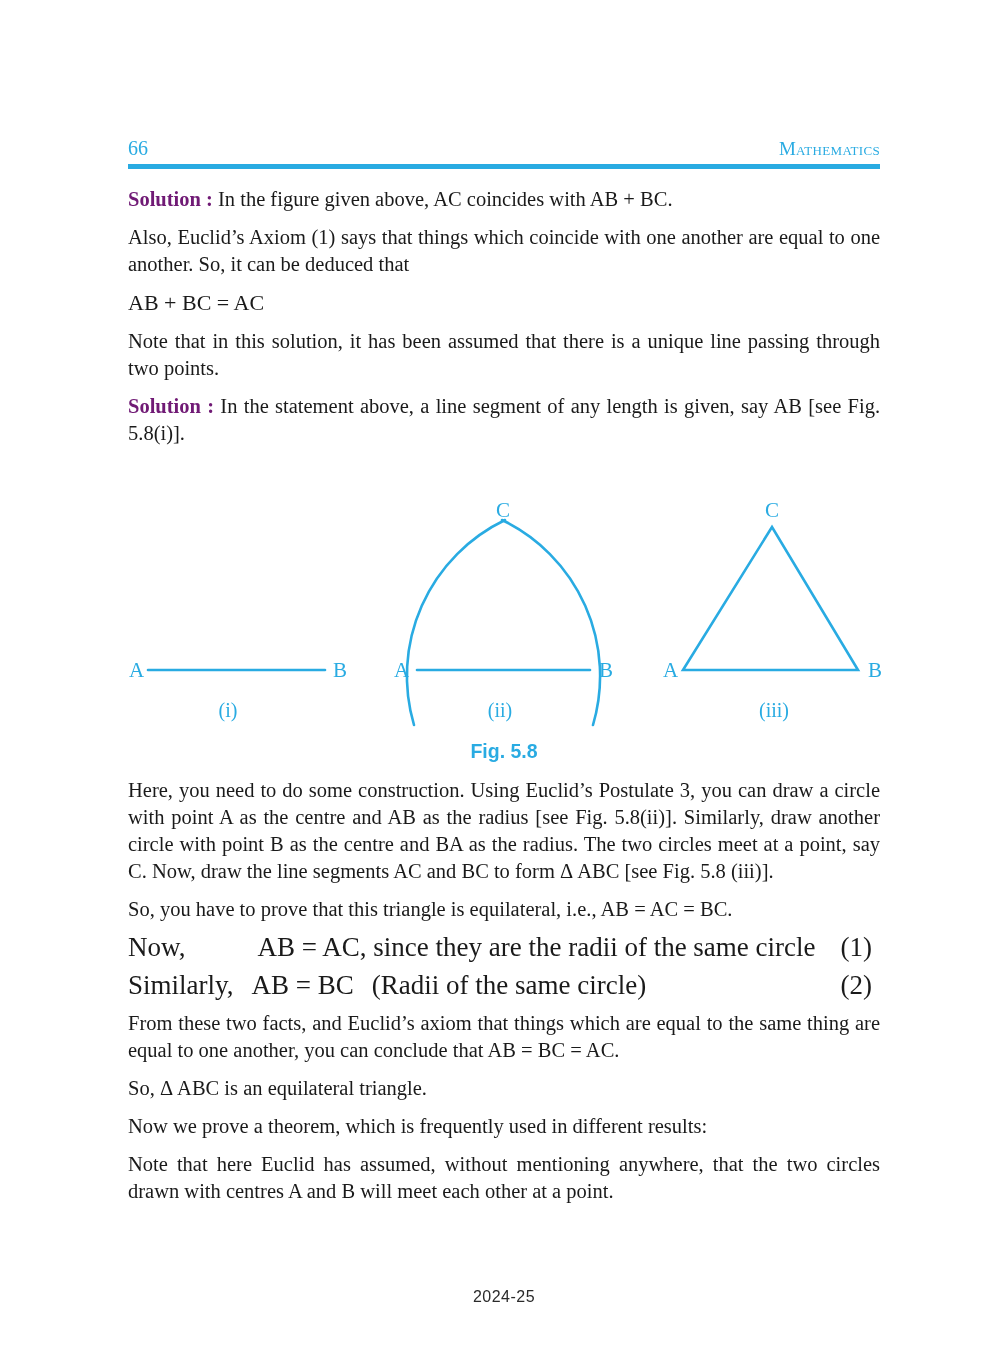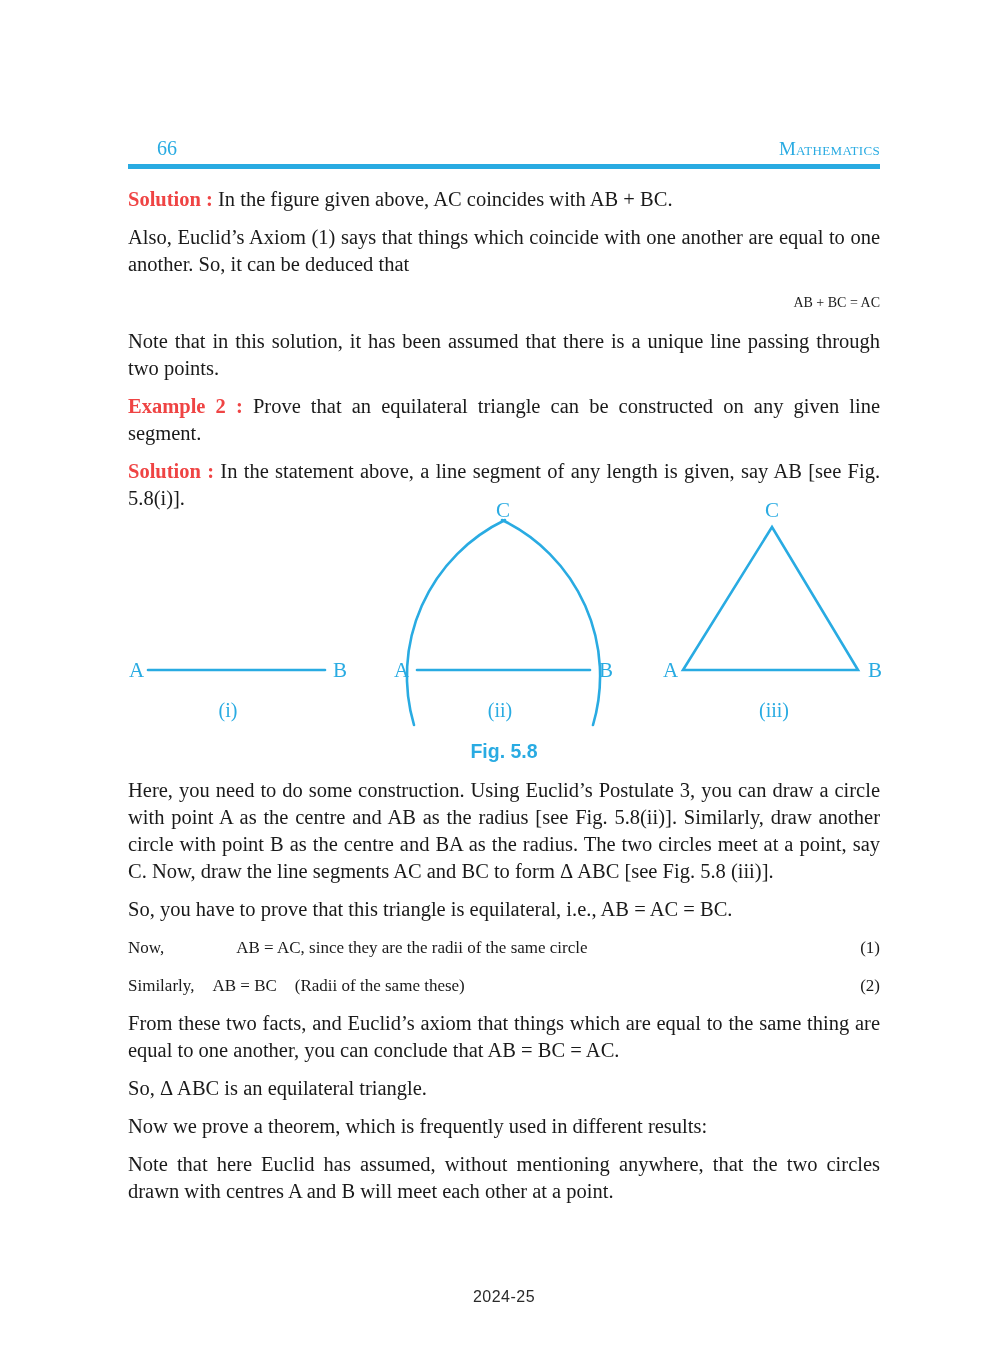--- a/index.html
+++ b/index.html
@@ -35,21 +35,20 @@
     display: flex;
     align-items: baseline;
     justify-content: space-between;
     height: 22px;
   }
   .page-number {
     color: #29abe2;
     font-size: 20px;
     font-family: "Liberation Serif", "DejaVu Serif", serif;
     line-height: 1;
-    margin-left: 29px;
   }
   .header-subject {
     color: #29abe2;
     font-size: 19px;
     font-variant: small-caps;
     letter-spacing: 0.3px;
     font-family: "Liberation Serif", "DejaVu Serif", serif;
     line-height: 1;
   }
   .header-rule {
@@ -69,32 +68,32 @@
     width: 752px;
   }
   p.para {
     margin: 0 0 11px 0;
     font-size: 20.5px;
     line-height: 27px;
     text-align: justify;
     text-justify: inter-word;
   }
   .label-cyan {
-    color: #ef4444;
+    color: #701a75;
     font-weight: bold;
   }
   .eq-center {
     margin: 4px 0 12px 0;
-    font-size: 14px;
+    font-size: 22px;
     line-height: 27px;
-    text-align: right;
+    text-align: left;
   }
   .eq-row {
-    margin: 0 0 11px 0;
-    font-size: 17px;
+    margin: 0 8px 11px 0;
+    font-size: 27px;
     line-height: 27px;
     position: relative;
     display: block;
   }
   .eq-row .eq-num {
     position: absolute;
     right: 0;
     top: 0;
   }
   .tab-1 { display: inline-block; width: 72px; }
@@ -160,21 +159,20 @@
   <div class="content">
 
     <p class="para"><span class="label-cyan">Solution :</span><span> In the figure given above, AC coincides with AB + BC.</span></p>
 
     <p class="para">Also, Euclid’s Axiom (1) says that things which coincide with one another are equal to one another. So, it can be deduced that</p>
 
     <div class="eq-center">AB + BC = AC</div>
 
     <p class="para">Note that in this solution, it has been assumed that there is a unique line passing through two points.</p>
 
-    <p class="para"><span class="label-cyan">Example 2 :</span><span> Prove that an equilateral triangle can be constructed on any given line segment.</span></p>
 
     <p class="para"><span class="label-cyan">Solution :</span><span> In the statement above, a line segment of any length is given, say AB [see Fig. 5.8(i)].</span></p>
 
   </div>
 
   <div class="figure-block">
     <svg class="fig-svg" width="1008" height="280" viewBox="0 0 1008 280">
       <g fill="none" stroke="#29abe2" stroke-width="2.6" stroke-linecap="round">
 
         <line x1="148" y1="175" x2="325" y2="175"></line>
@@ -214,21 +212,21 @@
 
     <p class="para">Here, you need to do some construction. Using Euclid’s Postulate 3, you can draw a circle with point A as the centre and AB as the radius [see Fig. 5.8(ii)]. Similarly, draw another circle with point B as the centre and BA as the radius. The two circles meet at a point, say C. Now, draw the line segments AC and BC to form Δ ABC [see Fig. 5.8 (iii)].</p>
 
     <p class="para">So, you have to prove that this triangle is equilateral, i.e., AB = AC = BC.</p>
 
     <div class="eq-row">
       <span>Now,</span><span class="tab-1"></span><span>AB = AC, since they are the radii of the same circle</span><span class="eq-num">(1)</span>
     </div>
 
     <div class="eq-row">
-      <span>Similarly,</span><span class="tab-2"></span><span>AB = BC</span><span class="tab-2"></span><span>(Radii of the same these)</span><span class="eq-num">(2)</span>
+      <span>Similarly,</span><span class="tab-2"></span><span>AB = BC</span><span class="tab-2"></span><span>(Radii of the same circle)</span><span class="eq-num">(2)</span>
     </div>
 
     <p class="para">From these two facts, and Euclid’s axiom that things which are equal to the same thing are equal to one another, you can conclude that AB = BC = AC.</p>
 
     <p class="para">So, Δ ABC is an equilateral triangle.</p>
 
     <p class="para">Now we prove a theorem, which is frequently used in different results:</p>
 
     <p class="para">Note that here Euclid has assumed, without mentioning anywhere, that the two circles drawn with centres A and B will meet each other at a point.</p>
 

